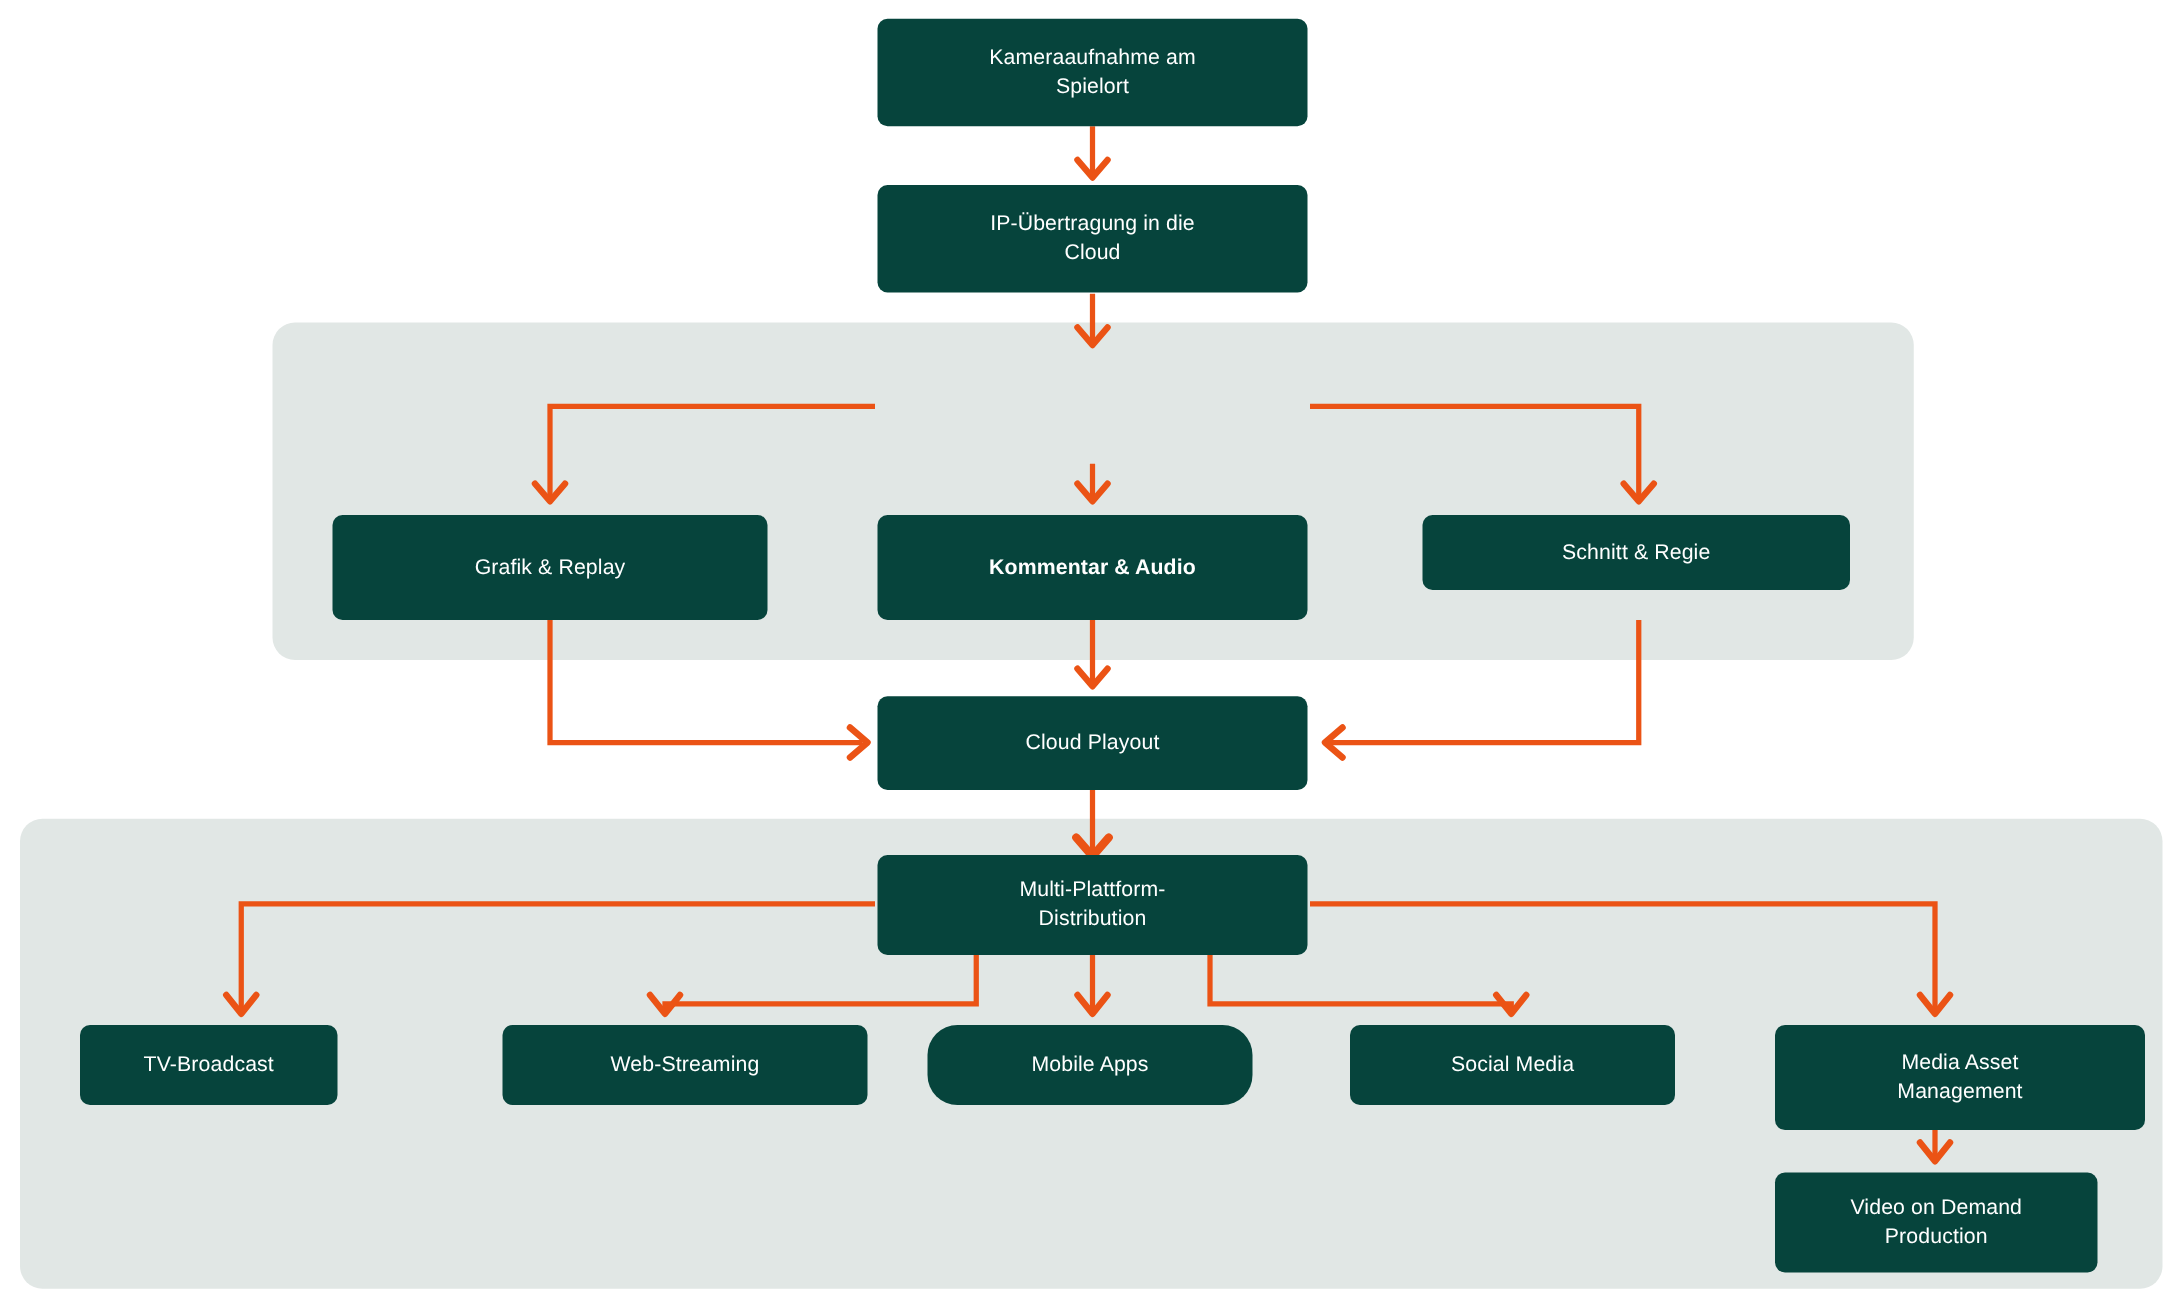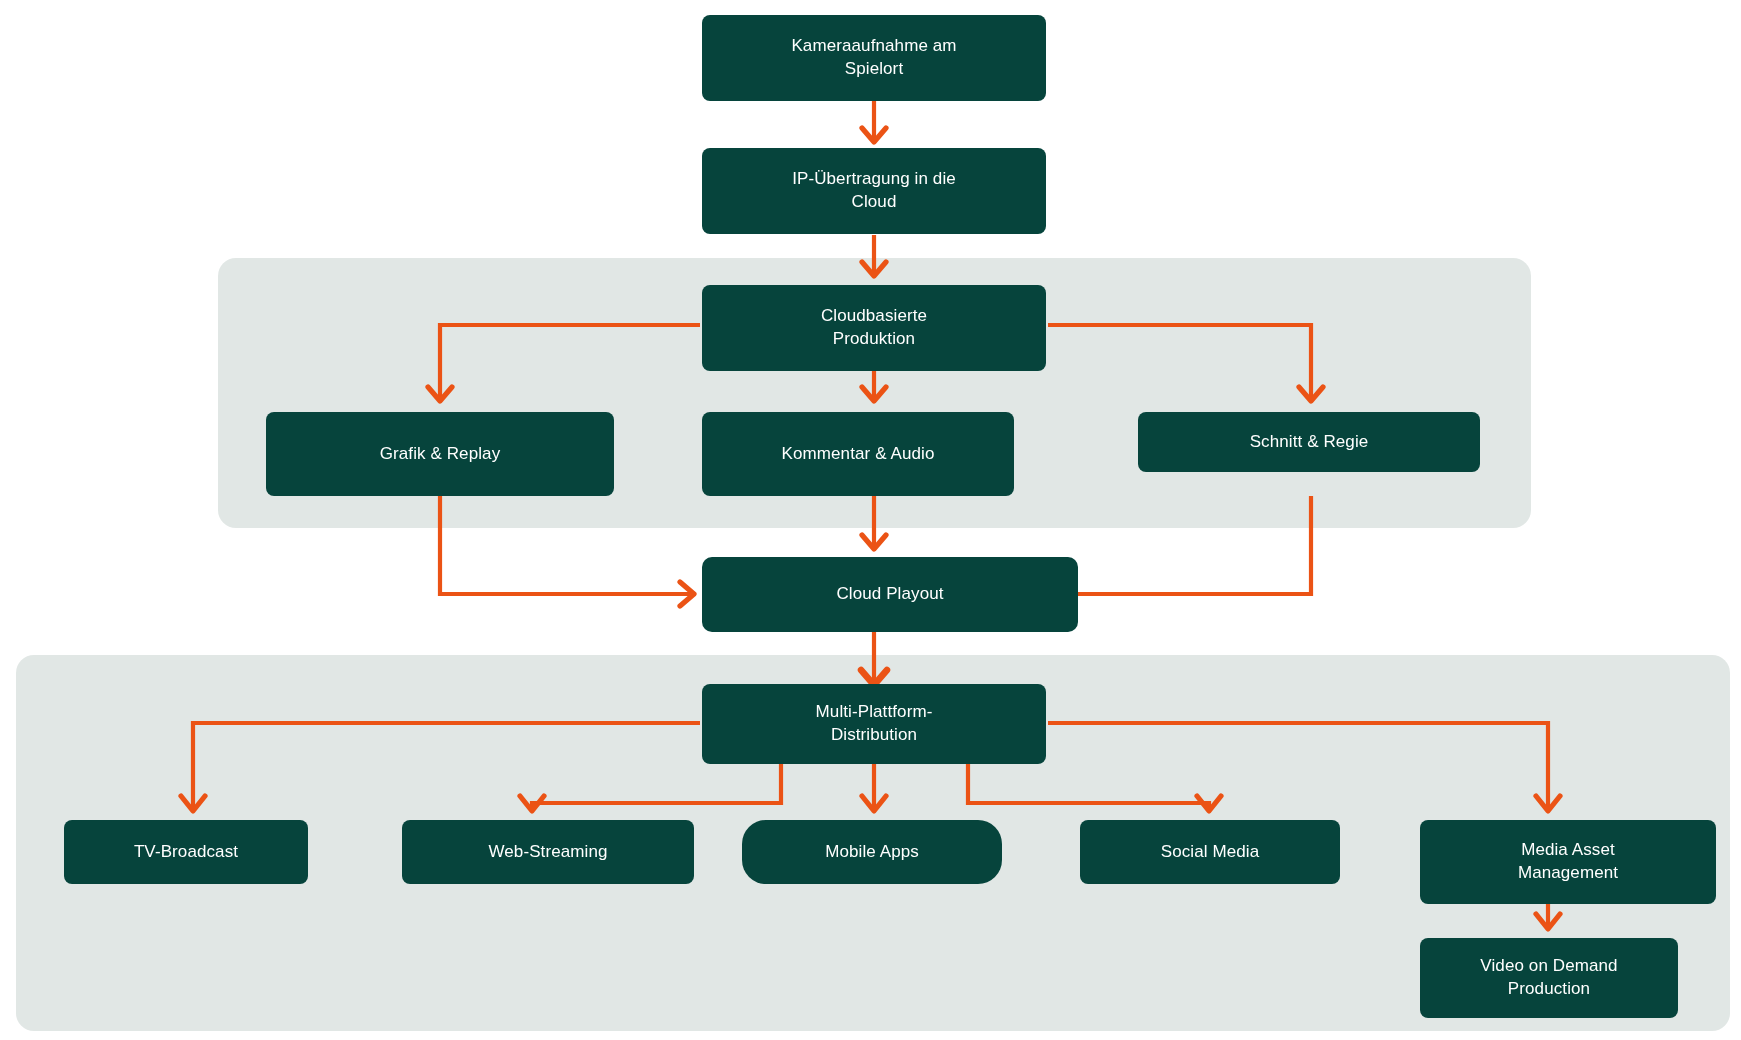--- a/index.html
+++ b/index.html
@@ -149,47 +149,43 @@
   <div class="node" style="left:702px; top:15px; width:344px; height:86px;">
     <span class="lbl">Kameraaufnahme am
 Spielort</span>
   </div>
 
   <div class="node" style="left:702px; top:148px; width:344px; height:86px;">
     <span class="lbl">IP-Übertragung in die
 Cloud</span>
   </div>
 
-  <div class="node" style="left:702px; top:285px; width:344px; height:86px;">
-    <span class="lbl">Cloudbasierte
-Produktion</span>
-  </div>
 
   <div class="node" style="left:266px; top:412px; width:348px; height:84px;">
     <span class="lbl">Grafik &amp; Replay</span>
   </div>
 
-  <div class="node" style="left:702px; top:412px; width:312px; height:84px;">
+  <div class="node" style="left:702px; top:412px; width:344px; height:84px;font-weight:bold;">
     <span class="lbl">Kommentar &amp; Audio</span>
   </div>
 
   <div class="node" style="left:1138px; top:412px; width:342px; height:60px;">
     <span class="lbl">Schnitt &amp; Regie</span>
   </div>
 
-  <div class="node" style="left:702px; top:557px; width:376px; height:75px;border-radius:10px;">
+  <div class="node" style="left:702px; top:557px; width:344px; height:75px;">
     <span class="lbl">Cloud Playout</span>
   </div>
 
   <div class="node" style="left:702px; top:684px; width:344px; height:80px;">
     <span class="lbl">Multi-Plattform-
 Distribution</span>
   </div>
 
-  <div class="node" style="left:64px; top:820px; width:244px; height:64px;">
+  <div class="node" style="left:64px; top:820px; width:206px; height:64px;">
     <span class="lbl">TV-Broadcast</span>
   </div>
 
   <div class="node" style="left:402px; top:820px; width:292px; height:64px;">
     <span class="lbl">Web-Streaming</span>
   </div>
 
   <div class="node" style="left:742px; top:820px; width:260px; height:64px;border-radius:24px;">
     <span class="lbl">Mobile Apps</span>
   </div>

